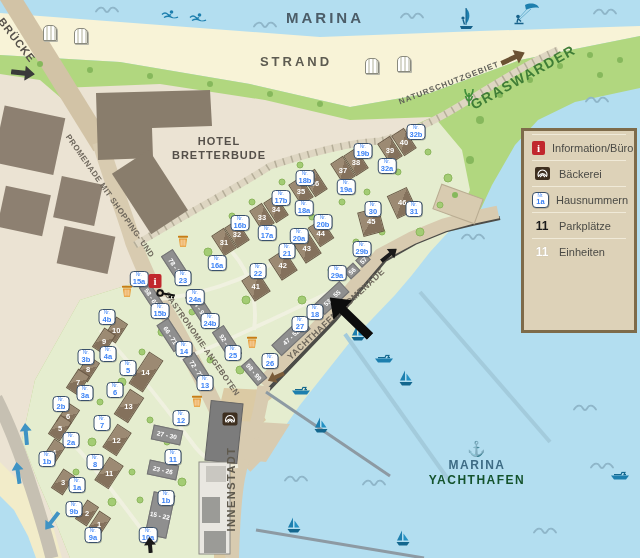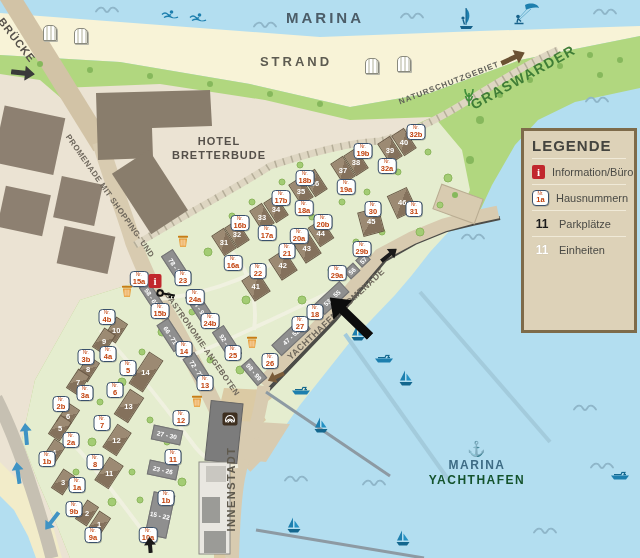--- a/index.html
+++ b/index.html
@@ -12,21 +12,21 @@
   .house{position:absolute;box-sizing:border-box;z-index:3;
          background:linear-gradient(135deg,#9c8a73 0 48%,#84715c 48%);
          border:1px solid #6b5a47;display:flex;align-items:center;justify-content:center;
          transform:translate(-50%,-50%) rotate(var(--r,0deg));}
   .house span{color:#fff;font-weight:bold;font-size:7.5px;transform:rotate(calc(var(--r,0deg) * -1));}
   .gblock{position:absolute;box-sizing:border-box;z-index:3;background:#8f8f8f;border:1px solid #747474;
           display:flex;align-items:center;justify-content:center;color:#fff;font-weight:bold;
           font-size:6.5px;white-space:nowrap;transform:translate(-50%,-50%) rotate(var(--r,0deg));}
   .badge{position:absolute;z-index:6;transform:translate(-50%,-50%);background:#fff;
          border:1.5px solid #39506b;border-radius:4px;padding:0 2px;min-width:11px;
-         text-align:center;line-height:1;color:#c2410c;box-shadow:0.5px 0.5px 0 rgba(0,0,0,.25)}
+         text-align:center;line-height:1;color:#3b82f6;box-shadow:0.5px 0.5px 0 rgba(0,0,0,.25)}
   .badge .nr{display:block;font-size:4.5px;padding-top:1px}
   .badge .v{display:block;font-size:7.5px;font-weight:bold;padding-bottom:1px}
   .icon{position:absolute;z-index:7;transform:translate(-50%,-50%) rotate(var(--r,0deg));line-height:0}
   .ic-info{width:13px;height:14px;background:#c1272d;border-radius:2px;color:#fff;
            font:bold 11px/14px "Liberation Serif",serif;text-align:center}
   .ic-pretzel{width:15px;height:13px;background:#3e2f20;border-radius:2px;
               display:flex;align-items:center;justify-content:center}
   .ic-anchor{font-size:15px;color:#2a5a78;line-height:1}
   .ic-chair{width:12px;height:14px;border:1px solid #8a8a7e;border-radius:5px 5px 1px 1px;
             background:repeating-linear-gradient(90deg,#fff 0 2px,#d8d8cc 2px 4px);
@@ -287,21 +287,21 @@
         <span class="v">18b</span>
       </div>
       <div class="badge" style="left: 363px; top: 151px;">
         <span class="nr">Nr.</span>
         <span class="v">19b</span>
       </div>
       <div class="badge" style="left: 416px; top: 132px;">
         <span class="nr">Nr.</span>
         <span class="v">32b</span>
       </div>
-      <div class="badge" style="left: 233px; top: 263px;">
+      <div class="badge" style="left: 217px; top: 263px;">
         <span class="nr">Nr.</span>
         <span class="v">16a</span>
       </div>
       <div class="badge" style="left: 267px; top: 233px;">
         <span class="nr">Nr.</span>
         <span class="v">17a</span>
       </div>
       <div class="badge" style="left: 304px; top: 208px;">
         <span class="nr">Nr.</span>
         <span class="v">18a</span>
@@ -626,27 +626,36 @@
         </svg></div>
       <div class="icon" style="left: 52px; top: 521px; --r: 128deg; z-index: 9;"><svg width="22" height="12" viewBox="0 0 22 12">
           <path d="M0,4 H14 V0 L22,6 L14,12 V8 H0 Z" fill="#3f93c4"></path>
         </svg></div>
       <div class="icon" style="left: 150px; top: 545px; --r: -95deg; z-index: 9;"><svg width="16" height="12" viewBox="0 0 16 12">
           <path d="M0,4 H8 V0 L16,6 L8,12 V8 H0 Z" fill="#1a1a1a"></path>
         </svg></div>
     </div>
 
   <div class="legend">
-    <h1>LEGENDE</h1>
     <div id="legend-rows">
         <div class="lrow">
           <span class="ictn">
             <div class="ic-info">i</div>
           </span>
           <span class="txt">Information/Büro</span>
+        </div>
+        <div class="lrow">
+          <span class="ictn">
+            <div class="ic-pretzel">
+              <svg width="11" height="9" viewBox="0 0 11 9">
+                <path d="M1.5,7.5 C0,4 2.5,1 5.5,1 C8.5,1 11,4 9.5,7.5 M1.5,7.5 C4,3.5 7,3.5 9.5,7.5 M3.5,7.8 C4.5,5.2 6.5,5.2 7.5,7.8" fill="none" stroke="#fff" stroke-width="1.1" stroke-linecap="round"></path>
+              </svg>
+            </div>
+          </span>
+          <span class="txt">Bäckerei</span>
         </div>
         <div class="lrow">
           <span class="ictn">
             <span class="badge" style="position:static;transform:none;display:inline-block">
               <span class="nr">Nr.</span>
               <span class="v">1a</span>
             </span>
           </span>
           <span class="txt">Hausnummern</span>
         </div>

